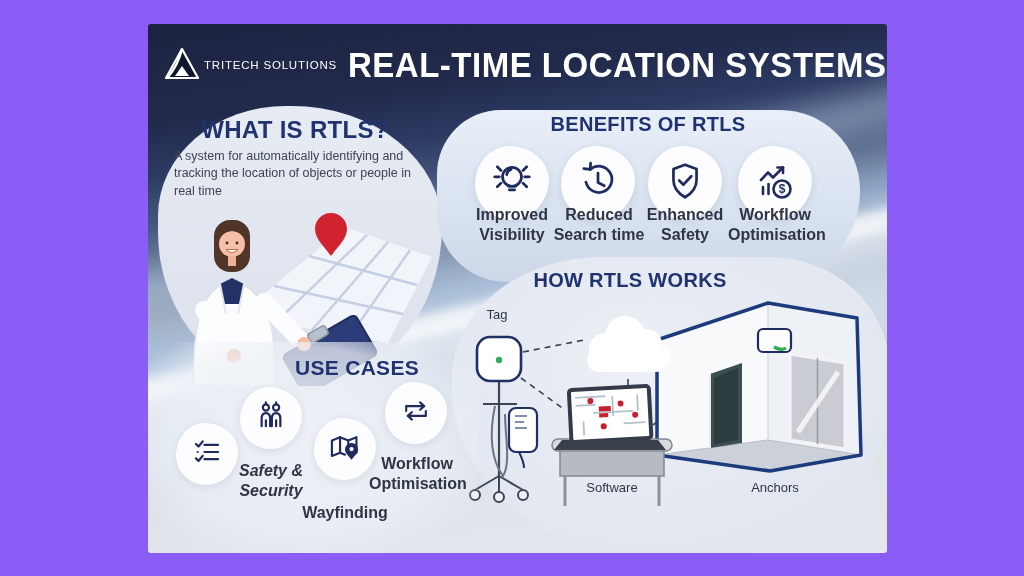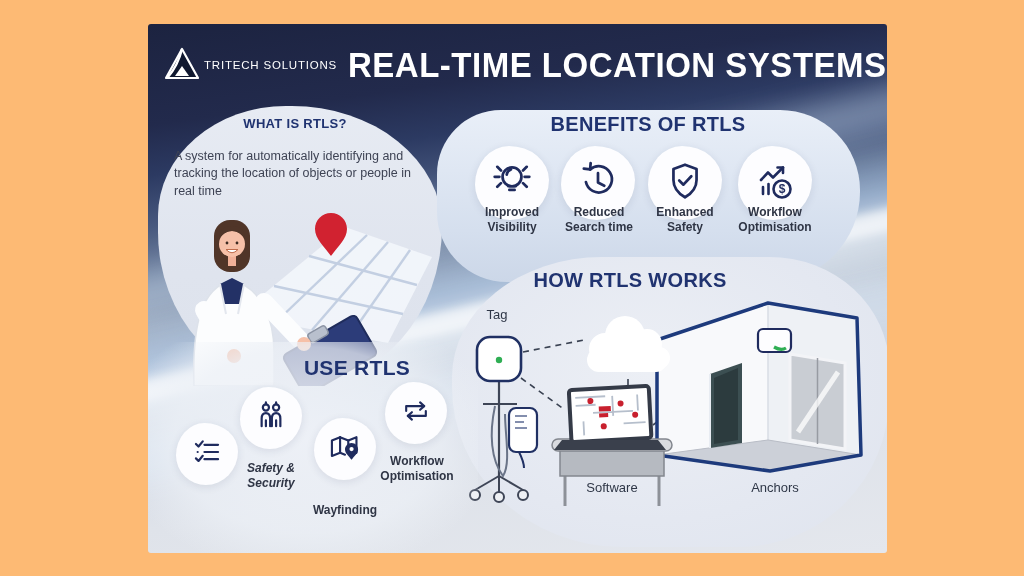--- a/index.html
+++ b/index.html
@@ -1,16 +1,16 @@
 <!DOCTYPE html>
 <html><head>
 <meta charset="utf-8">
 <style>
   html,body{margin:0;padding:0;background:#ffffff;}
-  .stage{position:relative;width:1024px;height:576px;background:#fdba74;overflow:hidden;
+  .stage{position:relative;width:1024px;height:576px;background:#8b5cf6;overflow:hidden;
          font-family:"Liberation Sans", sans-serif;}
   .panel{position:absolute;left:148px;top:24px;width:739px;height:529px;overflow:hidden;
          border-radius:3px;
          background:linear-gradient(172deg,#1c2340 0%,#222a4c 16%,#2c3a62 24%,#47587e 32%,
                     #70829f 40%,#9fadc1 48%,#bfc9d8 58%,#d4dae5 68%,#dfe3ea 80%,#e4e7ed 100%);}
   .abs{position:absolute;}
   .streak{position:absolute;pointer-events:none;}
   .s1{left:-80px;top:200px;width:950px;height:150px;transform:rotate(-13deg);filter:blur(9px);
       background:linear-gradient(to bottom,rgba(180,205,235,0) 0%,rgba(170,200,235,.5) 35%,
                  rgba(244,250,255,.7) 55%,rgba(190,210,235,0) 100%);}
@@ -33,21 +33,21 @@
       border-radius:64px 80px 90px 70px;}
   .how-blob{left:304px;top:233px;width:437px;height:290px;
       background:radial-gradient(ellipse at 45% 40%,#eceff5 0%,#e4e8f1 60%,#dfe4ee 100%);
       border-radius:150px 120px 150px 170px / 120px 110px 150px 160px;}
   .usecases-blob{left:-12px;top:318px;width:342px;height:218px;
       background:radial-gradient(ellipse at 50% 45%,rgba(238,241,247,.95) 0%,
                  rgba(236,240,246,.75) 55%,rgba(236,240,246,0) 80%);}
   .desc{color:#3e4354;font-size:12.5px;line-height:1.38;}
   .icon-circle{position:absolute;background:#fdfdff;display:flex;align-items:center;justify-content:center;
       border-radius:46% 54% 52% 48% / 52% 46% 54% 48%;box-shadow:0 2px 8px rgba(25,35,80,.10);}
-  .b-label{position:absolute;text-align:center;color:#2f3545;font-size:12px;font-weight:600;line-height:1.28;}
+  .b-label{position:absolute;text-align:center;color:#2f3545;font-size:16px;font-weight:600;line-height:1.28;}
   .n-label{position:absolute;text-align:center;color:#2f3747;font-size:13px;font-weight:400;line-height:1.25;}
   .ico{stroke:#1f2b5e;fill:none;stroke-width:2.6;stroke-linecap:round;stroke-linejoin:round;}
 </style>
 </head>
 <body>
 
 <div class="stage">
   <div class="panel">
 
     <div class="streak s2"></div>
@@ -59,21 +59,21 @@
       <svg width="36" height="36" viewBox="0 0 36 36">
         <path d="M18,3 L34,32 H2 Z" fill="#10182f" stroke="#ffffff" stroke-width="2.2" stroke-linejoin="round"></path>
         <path d="M18,3 C15,15 10,24 4,31" fill="none" stroke="#ffffff" stroke-width="2.4"></path>
         <path d="M18,20 L25,30 H11 Z" fill="#ffffff"></path>
       </svg>
     </div>
     <div class="abs brand-text" style="left:56px;top:35px;">TRITECH SOLUTIONS</div>
     <div class="abs main-title" style="left:200px;top:22px;width:510px;">REAL-TIME LOCATION SYSTEMS</div>
 
     <div class="blob whatis-blob"></div>
-    <div class="abs sec-title" style="left:47px;top:92px;width:200px;font-size:13px;">WHAT IS RTLS?</div>
+    <div class="abs sec-title" style="left:47px;top:92px;width:200px;font-size:24px;">WHAT IS RTLS?</div>
     <div class="abs desc" style="left:26px;top:124px;width:240px;">A system for automatically identifying and tracking the location of objects or people in real time</div>
 
     <div class="abs" style="left:14px;top:178px;width:272px;height:184px;">
       <svg width="272" height="184" viewBox="0 0 272 184">
 
         <g>
           <polygon points="183,25 270,55 226,141 75,114" fill="#f2f5fa" opacity="0.97"></polygon>
           <g stroke="#c3cfe2" stroke-width="2.4">
             <line x1="147" y1="54" x2="255" y2="83"></line>
             <line x1="112" y1="84" x2="241" y2="112"></line>
@@ -241,21 +241,21 @@
           <rect x="140" y="58" width="74" height="22" rx="11"></rect>
         </g>
       </svg>
     </div>
 
     <div class="n-label" style="left:322px;top:283px;width:54px;">Tag</div>
     <div class="n-label" style="left:422px;top:456px;width:84px;">Software</div>
     <div class="n-label" style="left:585px;top:456px;width:84px;">Anchors</div>
 
     <div class="blob usecases-blob"></div>
-    <div class="abs sec-title" style="left:109px;top:332px;width:200px;font-size:21px;">USE RTLS</div>
+    <div class="abs sec-title" style="left:109px;top:332px;width:200px;font-size:21px;">USE CASES</div>
 
     <div class="icon-circle" style="left:28px;top:399px;width:62px;height:62px;">
       <span>
         <svg width="34" height="34" viewBox="0 0 40 40" class="ico">
           <path d="M7,10.5 l3,3 l5,-6"></path>
           <path d="M7,27.5 l3,3 l5,-6"></path>
           <circle cx="9" cy="20" r="1.3" fill="#1f2b5e" stroke="none"></circle>
           <path d="M17,11.5 h16 M17,20 h16 M17,28.5 h16"></path>
         </svg>
       </span>

